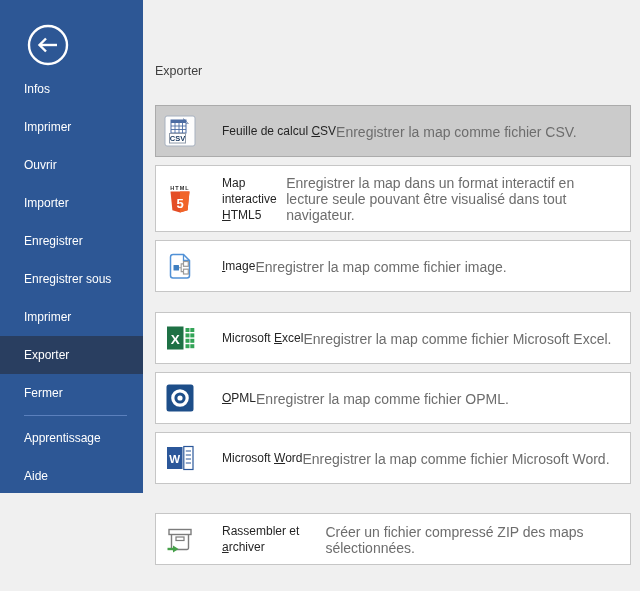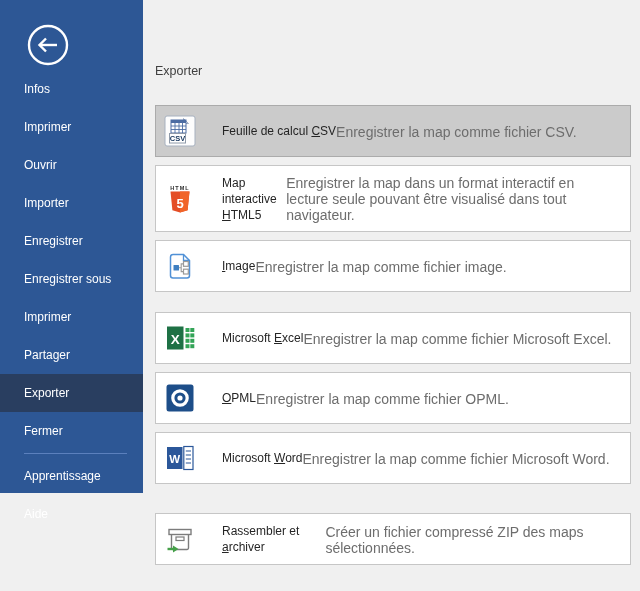--- a/index.html
+++ b/index.html
@@ -84,23 +84,20 @@
         </div>
       <div class="mitem">
           <span>Enregistrer</span>
         </div>
       <div class="mitem">
           <span>Enregistrer sous</span>
         </div>
       <div class="mitem">
           <span>Imprimer</span>
         </div>
-      <div class="mitem">
-          <span>Partager</span>
-        </div>
       <div class="mitem selected">
           <span>Exporter</span>
         </div>
       <div class="mitem">
           <span>Fermer</span>
         </div>
       <hr class="sidebar-divider">
       <div class="mitem">
           <span>Apprentissage</span>
         </div>

